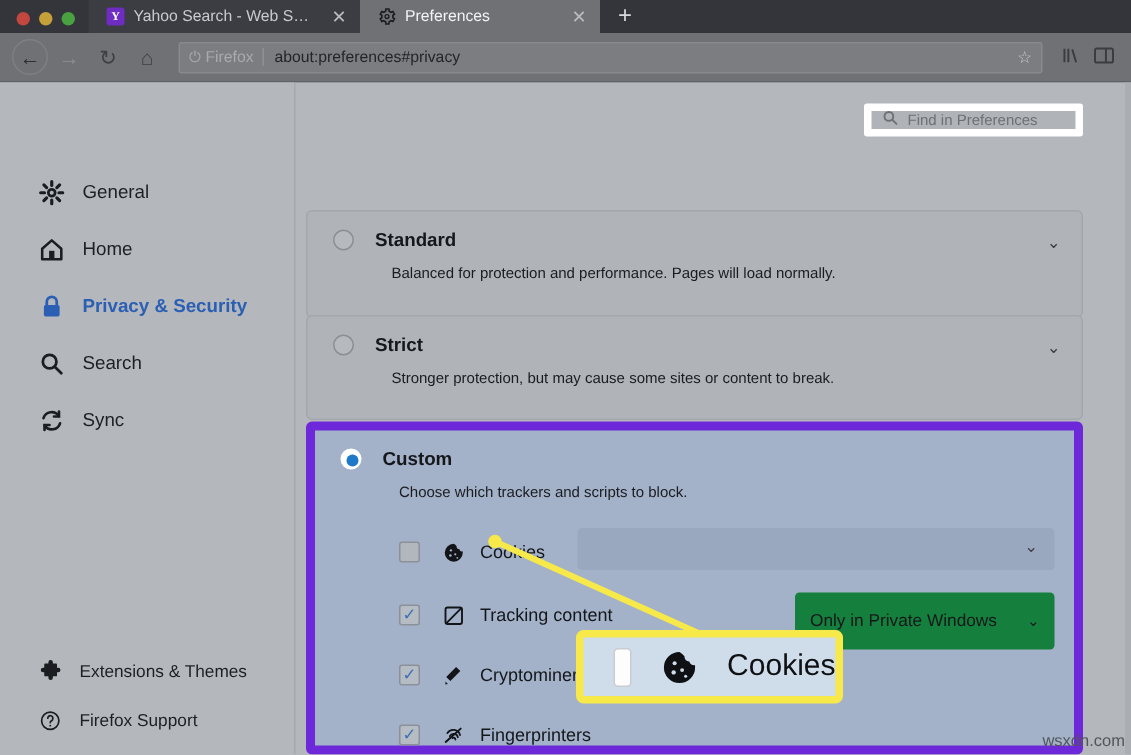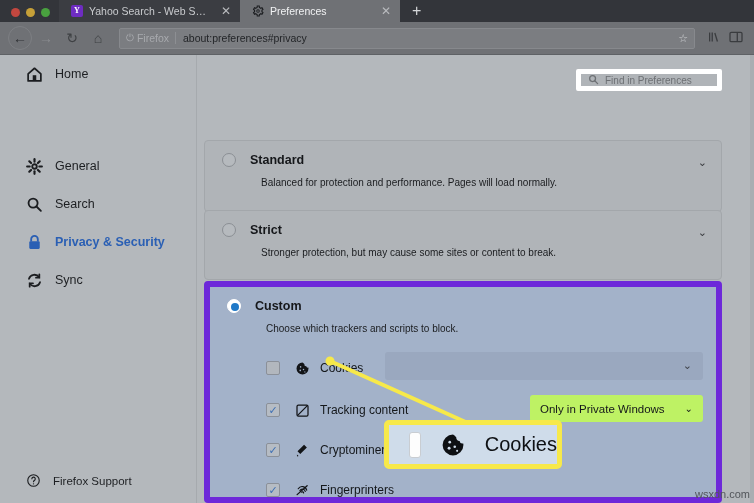--- a/index.html
+++ b/index.html
@@ -135,22 +135,22 @@
   }
   .cb.empty { background: #b2b7be; }
   .row-ico { width: 18px; flex: 0 0 18px; margin-left: 13px; display: flex; align-items: center; justify-content: center; color: #121417; }
   .row-label { margin-left: 9px; font-size: 12px; color: #14171a; }
   .cookie-strip {
     position: absolute; left: 175px; right: 13px; top: 6px; height: 28px;
     background: #9aa8bf; border-radius: 3px;
   }
   .cookie-strip .chev2 { position: absolute; right: 11px; top: 8px; color: #3f434a; font-size: 11px; line-height: 1; }
   .dropdown {
-    position: absolute; right: 13px; top: 5px; width: 173px; height: 27px;
-    background: #bef264; border-radius: 3px;
+    position: absolute; right: 13px; top: 5px; width: 173px; height: 38px;
+    background: #15803d; border-radius: 3px;
     display: flex; align-items: center; padding: 0 10px;
     font-size: 11.5px; color: #14171a;
   }
   .dropdown .chev2 { margin-left: auto; font-size: 10px; }
 
   
   .callout {
     position: absolute; left: 384px; top: 420px; width: 178px; height: 49px;
     background: #cfdcea; border: 5px solid #f7e94a; border-radius: 5px;
     display: flex; align-items: center; padding-left: 20px; gap: 19px;
@@ -233,30 +233,20 @@
       <svg width="14" height="12" viewBox="0 0 16 14" fill="none" stroke="#3a3c3f" stroke-width="1.5">
         <rect x="1" y="1.5" width="14" height="11" rx="1.5"></rect>
         <line x1="9.5" y1="1.5" x2="9.5" y2="12.5"></line>
       </svg>
     </div>
   </div>
 
   <div class="content">
 
     <div class="sidebar">
-
-      <div class="nav-item">
-        <span class="ico">
-          <svg width="17" height="17" viewBox="0 0 24 24" fill="none" stroke="#1b1d20" stroke-width="2.4" stroke-linejoin="round">
-            <path d="M3 11 L12 3.2 L21 11 V21 H3 Z"></path>
-            <rect x="9.5" y="13" width="5" height="8" fill="#1b1d20" stroke="none"></rect>
-          </svg>
-        </span>
-        <span>Home</span>
-      </div>
 
       <div class="nav-item" style="margin-top:54px">
         <span class="ico">
           <svg width="17" height="17" viewBox="0 0 24 24">
             <circle cx="12" cy="12" r="3.2" fill="none" stroke="#1b1d20" stroke-width="2.6"></circle>
             <g stroke="#1b1d20" stroke-width="3" stroke-linecap="round">
               <line x1="12" y1="1.6" x2="12" y2="5.2"></line>
                 <line x1="12" y1="18.8" x2="12" y2="22.4"></line>
               <line x1="1.6" y1="12" x2="5.2" y2="12"></line>
                 <line x1="18.8" y1="12" x2="22.4" y2="12"></line>
@@ -265,51 +255,69 @@
               <line x1="19.4" y1="4.6" x2="16.8" y2="7.2"></line>
                 <line x1="7.2" y1="16.8" x2="4.6" y2="19.4"></line>
             </g>
           </svg>
         </span>
         <span>General</span>
       </div>
 
       <div class="nav-item">
         <span class="ico">
-          <svg width="17" height="17" viewBox="0 0 24 24" fill="none" stroke="#1b1d20" stroke-width="2.6" stroke-linecap="round">
-            <circle cx="10" cy="10" r="6.4"></circle>
-              <line x1="14.8" y1="14.8" x2="21" y2="21"></line>
+          <svg width="17" height="17" viewBox="0 0 24 24" fill="none" stroke="#1b1d20" stroke-width="2.4" stroke-linejoin="round">
+            <path d="M3 11 L12 3.2 L21 11 V21 H3 Z"></path>
+            <rect x="9.5" y="13" width="5" height="8" fill="#1b1d20" stroke="none"></rect>
           </svg>
         </span>
-        <span>Search</span>
+        <span>Home</span>
       </div>
 
       <div class="nav-item active">
         <span class="ico">
           <svg width="17" height="17" viewBox="0 0 24 24">
             <path d="M7.3 10.5 V7.4 a4.7 4.7 0 019.4 0 v3.1" fill="none" stroke="#2a5fb4" stroke-width="2.6"></path>
             <rect x="4.6" y="10.3" width="14.8" height="10.8" rx="1.6" fill="#2a5fb4"></rect>
           </svg>
         </span>
         <span>Privacy &amp; Security</span>
+      </div>
+
+      <div class="nav-item">
+        <span class="ico">
+          <svg width="17" height="17" viewBox="0 0 24 24" fill="none" stroke="#1b1d20" stroke-width="2.6" stroke-linecap="round">
+            <circle cx="10" cy="10" r="6.4"></circle>
+              <line x1="14.8" y1="14.8" x2="21" y2="21"></line>
+          </svg>
+        </span>
+        <span>Search</span>
       </div>
 
       <div class="nav-item">
         <span class="ico">
           <svg width="17" height="17" viewBox="0 0 24 24" fill="none" stroke="#1b1d20" stroke-width="2.5" stroke-linecap="round">
             <path d="M4.2 9.6 A8 8 0 0118.6 7.6"></path>
             <path d="M19.8 14.4 A8 8 0 015.4 16.4"></path>
             <path d="M18.8 3.3 V8 H14.1"></path>
             <path d="M5.2 20.7 V16 H9.9"></path>
           </svg>
         </span>
         <span>Sync</span>
       </div>
 
       <div class="sidebar-bottom">
+        <div class="nav-item small">
+          <span class="ico">
+            <svg width="15" height="15" viewBox="0 0 24 24" fill="#1b1d20">
+              <path d="M10 2.5a2.4 2.4 0 014.8 0v1.3h3.4a1 1 0 011 1v3.4h1.3a2.4 2.4 0 010 4.8h-1.3v3.4a1 1 0 01-1 1h-3.4V19a2.4 2.4 0 01-4.8 0v-1.6H6.6a1 1 0 01-1-1v-3.4H4.3a2.4 2.4 0 010-4.8h1.3V4.8a1 1 0 011-1H10z"></path>
+            </svg>
+          </span>
+          <span>Extensions &amp; Themes</span>
+        </div>
         <div class="nav-item small">
           <span class="ico">
             <svg width="15" height="15" viewBox="0 0 24 24" fill="none" stroke="#1b1d20" stroke-width="1.8">
               <circle cx="12" cy="12" r="9.2"></circle>
               <path d="M9.4 9.3a2.7 2.7 0 115.2 1c0 1.6-2.6 1.9-2.6 3.6" stroke-linecap="round"></path>
               <circle cx="12" cy="17.2" r="1" fill="#1b1d20" stroke="none"></circle>
             </svg>
           </span>
           <span>Firefox Support</span>
         </div>

